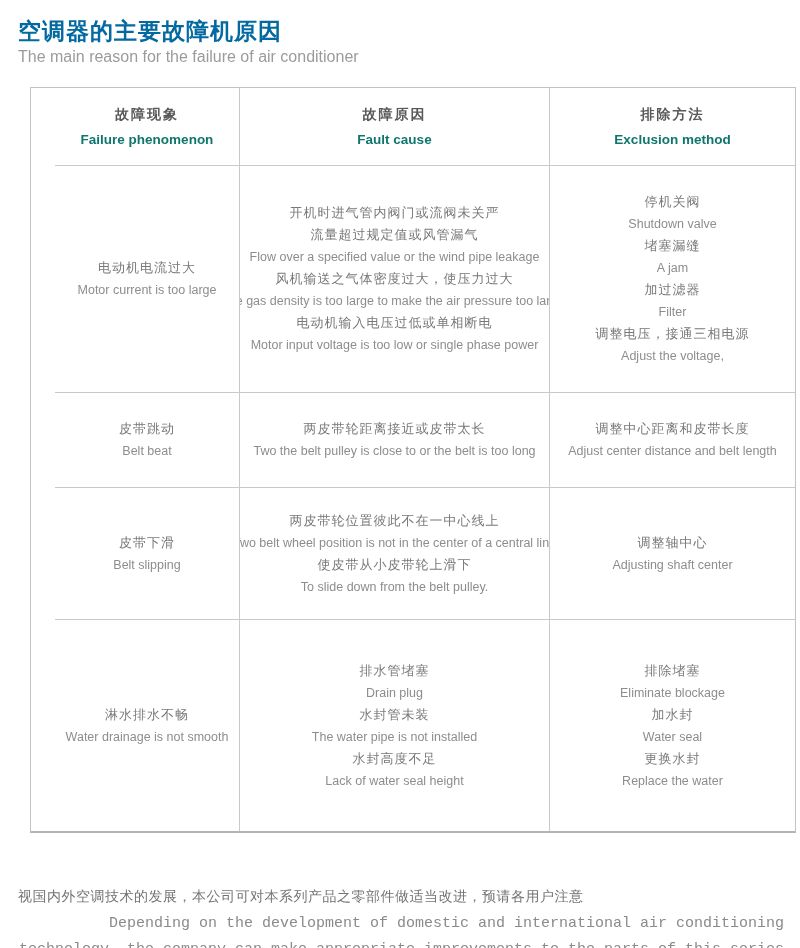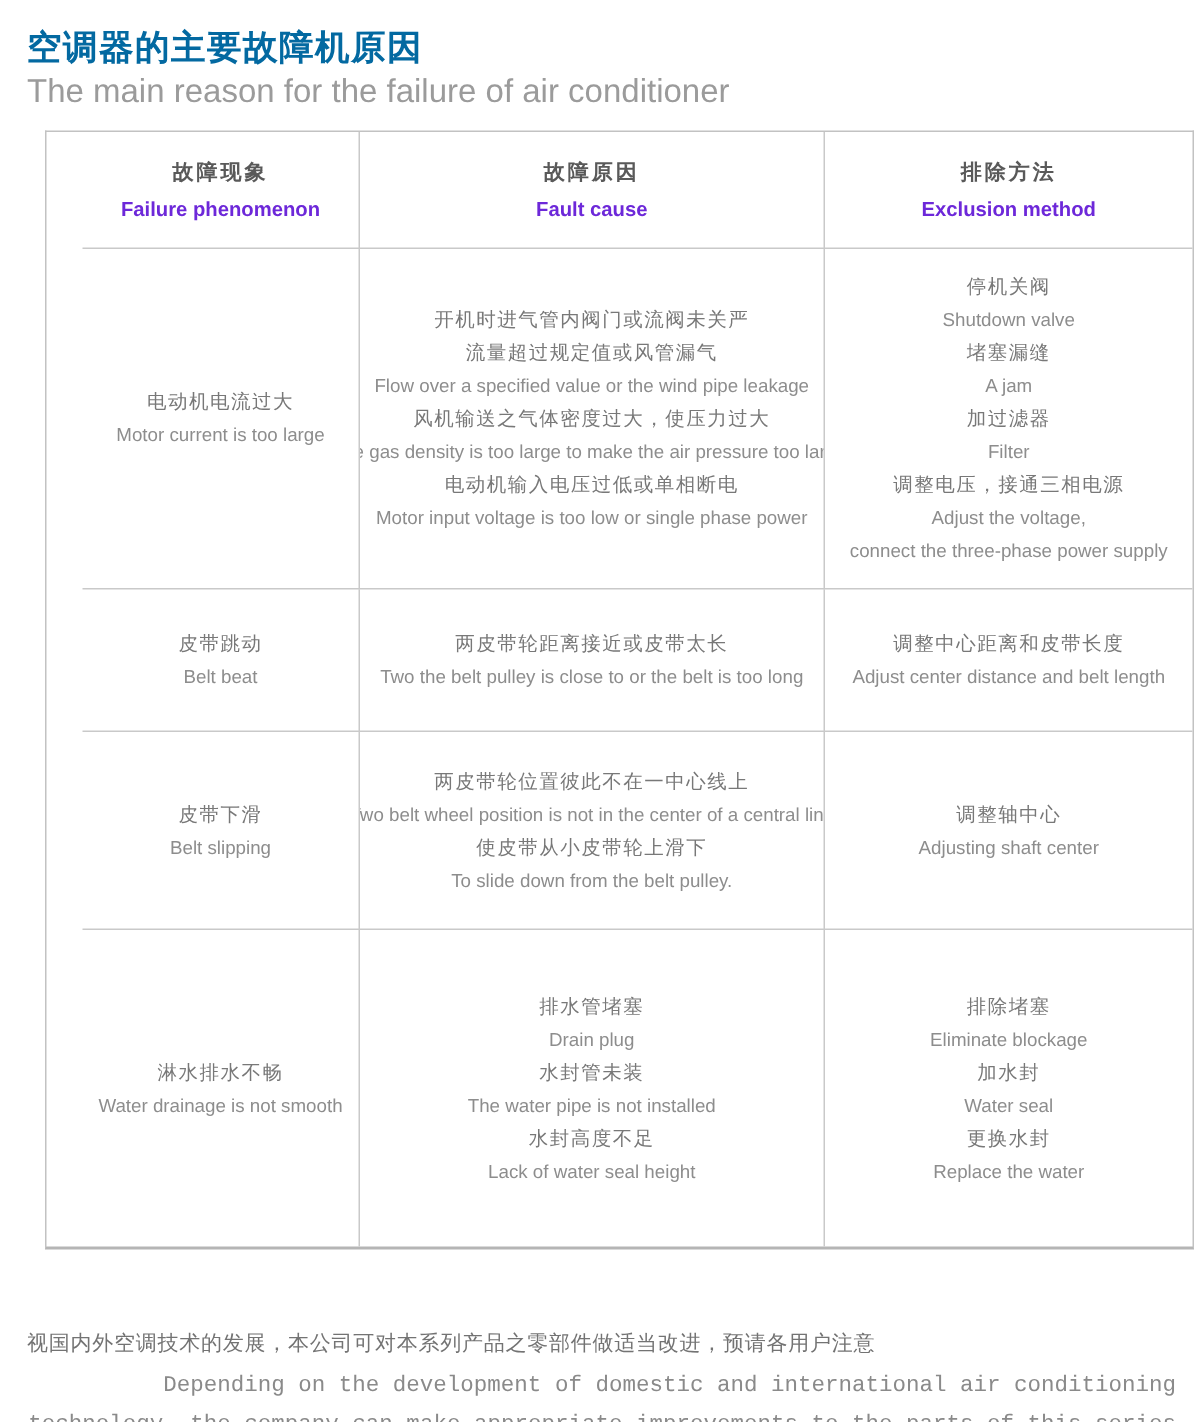--- a/index.html
+++ b/index.html
@@ -1,38 +1,38 @@
 <!DOCTYPE html>
 <html><head>
 <meta charset="utf-8">
 <style>
   html,body { margin:0; padding:0; background:#fff; }
   body { width:800px; height:948px; font-family:"Liberation Sans","DejaVu Sans",sans-serif; }
   .page { position:relative; width:800px; height:948px; background:#fff; overflow:hidden; }
 
   .title { position:absolute; left:18px; top:16px; font-size:23px; font-weight:bold; color:#e31420; letter-spacing:1px; }
-  .subtitle { position:absolute; left:18px; top:48px; font-size:22px; color:#9b9b9b; }
+  .subtitle { position:absolute; left:18px; top:48px; font-size:16px; color:#9b9b9b; }
 
   .ac-table {
     position:absolute; left:30px; top:87px; width:740px;
     display:grid;
     grid-template-columns:185px 310px 245px;
     grid-template-rows:78px 227px 95px 132px 211px;
     border:1px solid #c2c2c2; border-bottom-width:2px; border-bottom-color:#b5b5b5;padding-left:24px;
   }
   .cell {
     border-right:1px solid #c9c9c9; border-bottom:1px solid #c9c9c9;
     display:flex; flex-direction:column; justify-content:center; align-items:center;
     text-align:center; overflow:hidden; padding:4px 6px; box-sizing:border-box;
   }
   .cell.last-col { border-right:none; }
   .cell.last-row { border-bottom:none; }
 
   .hline-zh { font-size:14px; font-weight:bold; color:#595959; line-height:25px; letter-spacing:2px; }
-  .hline-en { font-size:13.5px; font-weight:bold; color:#6d28d9; line-height:25px; }
+  .hline-en { font-size:13.5px; font-weight:bold; color:#0f766e; line-height:25px; }
 
   .line { white-space:nowrap; }
   .line.zh { font-size:13px; color:#787878; line-height:22px; letter-spacing:1px; }
   .line.en { font-size:12.5px; color:#8d8d8d; line-height:22px; }
 
   .footer { position:absolute; left:18px; top:884px; width:766px;font-family:Liberation Mono, monospace; }
   .footer-zh { font-size:14px; color:#737373; line-height:27px; letter-spacing:0.5px; }
   .footer-en { font-size:15px; color:#8a8a8a; line-height:26px;text-align:right; }
 </style>
 </head>
@@ -73,21 +73,20 @@
       </div>
     <div class="cell last-col">
         <div class="line zh">停机关阀</div>
         <div class="line en">Shutdown valve</div>
         <div class="line zh">堵塞漏缝</div>
         <div class="line en">A jam</div>
         <div class="line zh">加过滤器</div>
         <div class="line en">Filter</div>
         <div class="line zh">调整电压，接通三相电源</div>
         <div class="line en">Adjust the voltage,</div>
-        <div class="line en">connect the three-phase power supply</div>
       </div>
 
     <div class="cell">
         <div class="line zh">皮带跳动</div>
         <div class="line en">Belt beat</div>
       </div>
     <div class="cell">
         <div class="line zh">两皮带轮距离接近或皮带太长</div>
         <div class="line en">Two the belt pulley is close to or the belt is too long</div>
       </div>

